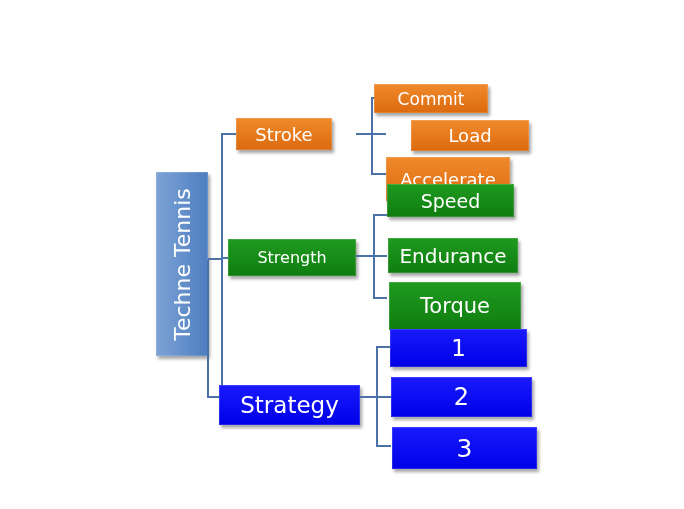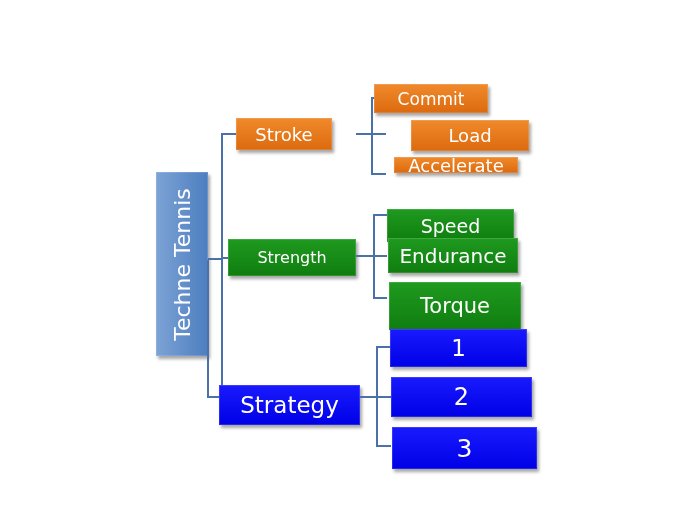--- a/index.html
+++ b/index.html
@@ -37,34 +37,34 @@
 <div class="line" style="left:371px; top:97px; width:15px; height:2px;"></div>
 <div class="line" style="left:371px; top:133px; width:15px; height:2px;"></div>
 <div class="line" style="left:371px; top:173px; width:15px; height:2px;"></div>
 
 <div class="box orange" style="left:374px; top:84px; width:114px; height:29px; font-size:17px;">
   <span>Commit</span>
 </div>
 <div class="box orange" style="left:386px; top:120px; width:118px; height:31px; font-size:18px;margin-left:25px;">
   <span>Load</span>
 </div>
-<div class="box orange" style="left:386px; top:157px; width:124px; height:16px; font-size:18px;margin-left:8px;">
+<div class="box orange" style="left:386px; top:157px; width:124px; height:44px; font-size:18px;">
   <span>Accelerate</span>
 </div>
 
 <div class="box green" style="left:228px; top:239px; width:128px; height:37px; font-size:16px;">
   <span>Strength</span>
 </div>
 <div class="line" style="left:356px; top:255px; width:18px; height:2px;"></div>
 <div class="line" style="left:373px; top:214px; width:2px; height:84px;"></div>
 <div class="line" style="left:373px; top:214px; width:14px; height:2px;"></div>
 <div class="line" style="left:373px; top:255px; width:14px; height:2px;"></div>
 <div class="line" style="left:373px; top:297px; width:14px; height:2px;"></div>
 
-<div class="box green" style="left:387px; top:209px; width:127px; height:33px; font-size:19px;">
+<div class="box green" style="left:387px; top:184px; width:127px; height:33px; font-size:19px;">
   <span>Speed</span>
 </div>
 <div class="box green" style="left:388px; top:238px; width:130px; height:35px; font-size:20px;">
   <span>Endurance</span>
 </div>
 <div class="box green" style="left:389px; top:282px; width:132px; height:48px; font-size:21px;">
   <span>Torque</span>
 </div>
 
 <div class="box blue" style="left:219px; top:377px; width:141px; height:40px; font-size:23px;margin-top:8px;">

